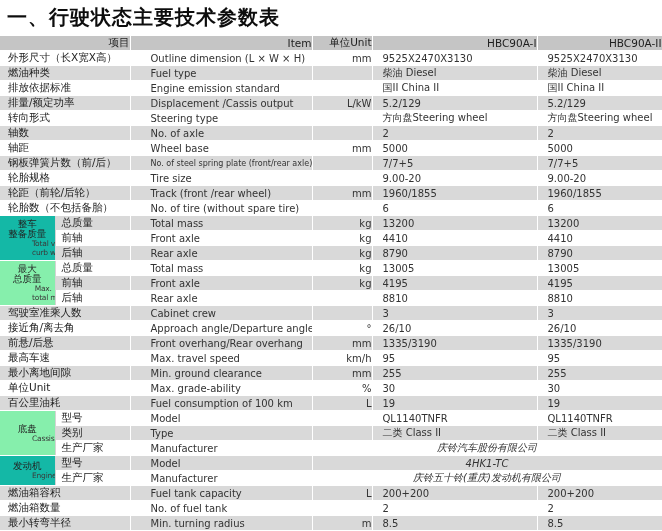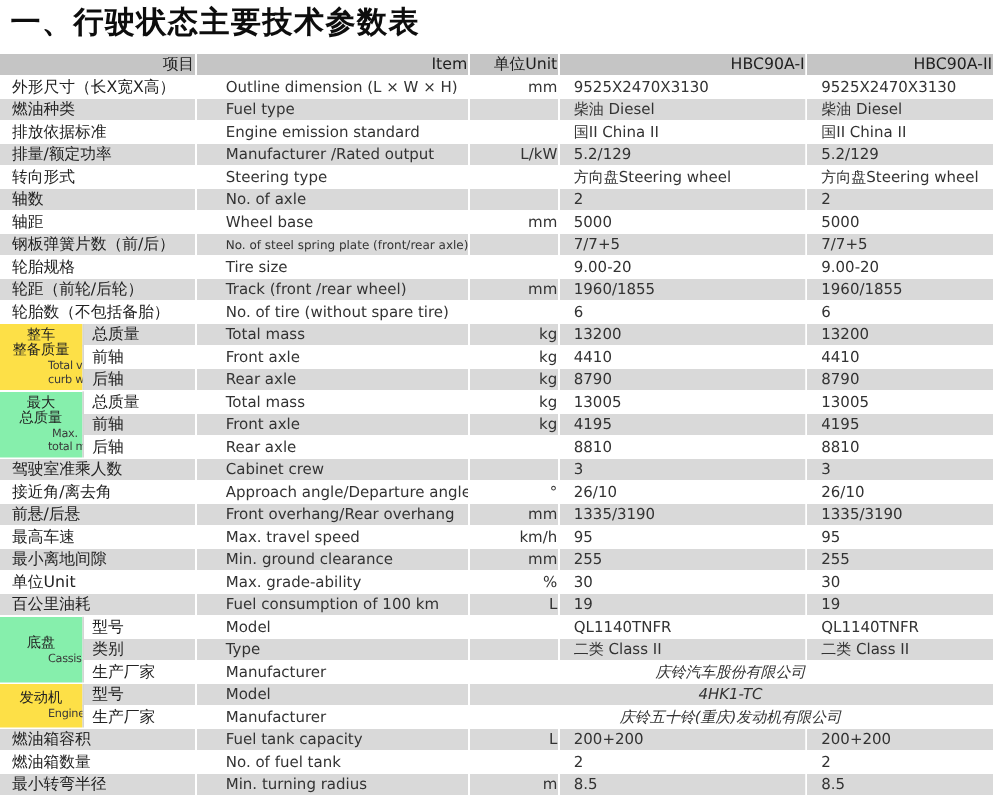--- a/index.html
+++ b/index.html
@@ -2,21 +2,21 @@
 <html style="--header-bg: #c5c5c5; --stripe-bg: #d9d9d9;"><head>
 <meta charset="utf-8">
 <style>
   html,body{
     margin:0;padding:0;width:662px;height:531px;background:#ffffff;
     font-family:"DejaVu Sans","Liberation Sans",sans-serif;
     -webkit-font-smoothing:antialiased;overflow:hidden;
   }
   .page-title{
     font-size:20px;font-weight:bold;color:#0d0d0d;
-    margin:5px 0 7px 7px;letter-spacing:1px;line-height:24px;font-family:Liberation Mono, monospace;
+    margin:5px 0 7px 7px;letter-spacing:1px;line-height:24px;
   }
   table.spec{
     border-collapse:collapse;table-layout:fixed;width:662px;
   }
   th,td{
     height:14px;padding:0;font-size:10px;color:#333;
     border-bottom:1px solid #ffffff;border-right:1px solid #ffffff;
     overflow:hidden;white-space:nowrap;vertical-align:middle;
   }
   thead th{
@@ -28,21 +28,21 @@
   td.sub{padding-left:6px;}
   td.en-cell,th.en-cell{padding-left:20px;}
   td.en-cell.small{font-size:8px;}
   td.unit-cell,th.unit-cell{text-align:right;}
   td.val-cell,th.val-cell{padding-left:10px;}
   td.merged-cell{text-align:center;font-style:italic;}
   td.group-cell{
     background:#86efac;text-align:center;
     border-right:1px solid #d4d4d4;vertical-align:middle;
   }
-  tr.shade td.group-cell{background:#fde047;}
+  tr.shade td.group-cell{background:#14b8a6;}
   .g-cn{font-size:9.5px;color:#222;line-height:10px;}
   .g-en{font-size:7.5px;color:#3a3a3a;line-height:9px;letter-spacing:-0.2px;padding-left:32px;}
 </style>
 </head>
 <body style="background: rgb(255, 255, 255);">
 
 <h1 class="page-title">一、行驶状态主要技术参数表</h1>
 
 <table class="spec">
   <colgroup>
@@ -79,21 +79,21 @@
       </tr>
       <tr>
         <td class="cn-cell" colspan="2">排放依据标准</td>
         <td class="en-cell">Engine emission standard</td>
         <td class="unit-cell"></td>
         <td class="val-cell">国II China II</td>
         <td class="val-cell">国II China II</td>
       </tr>
       <tr class="shade">
         <td class="cn-cell" colspan="2">排量/额定功率</td>
-        <td class="en-cell">Manufacturer /Rated output</td>
+        <td class="en-cell">Displacement /Cassis output</td>
         <td class="unit-cell">L/kW</td>
         <td class="val-cell">5.2/129</td>
         <td class="val-cell">5.2/129</td>
       </tr>
       <tr>
         <td class="cn-cell" colspan="2">转向形式</td>
         <td class="en-cell">Steering type</td>
         <td class="unit-cell"></td>
         <td class="val-cell">方向盘Steering wheel</td>
         <td class="val-cell">方向盘Steering wheel</td>

